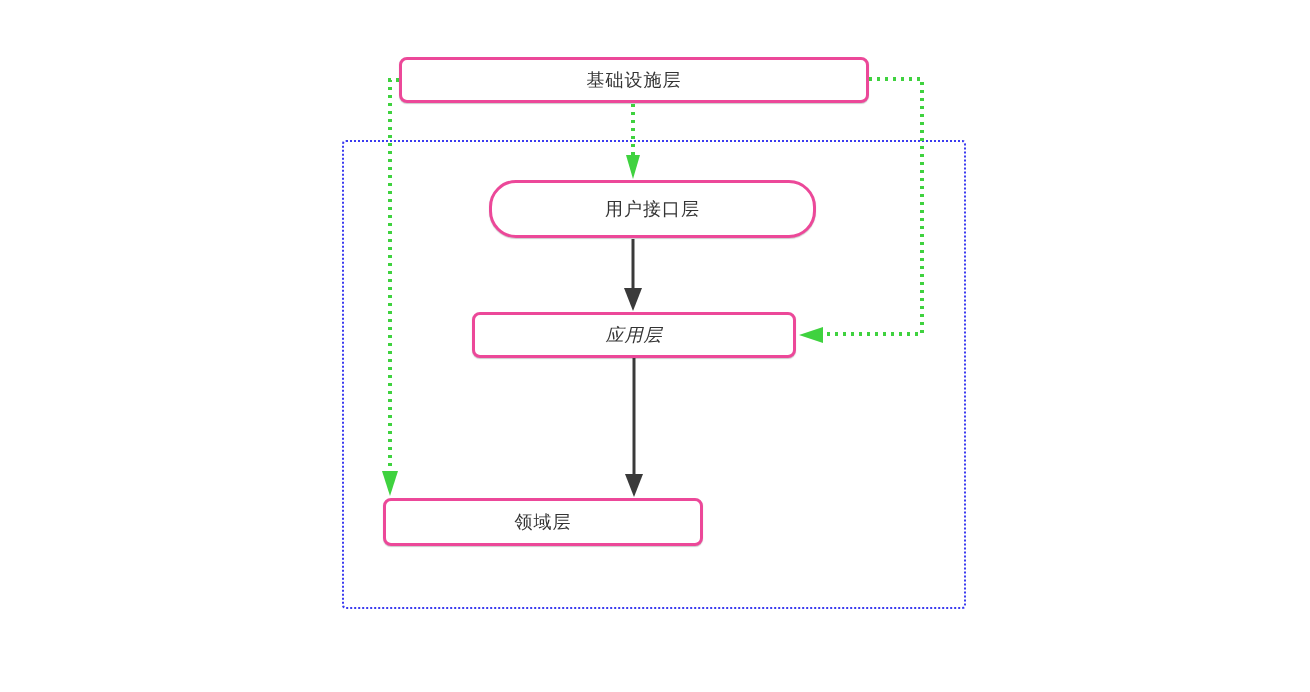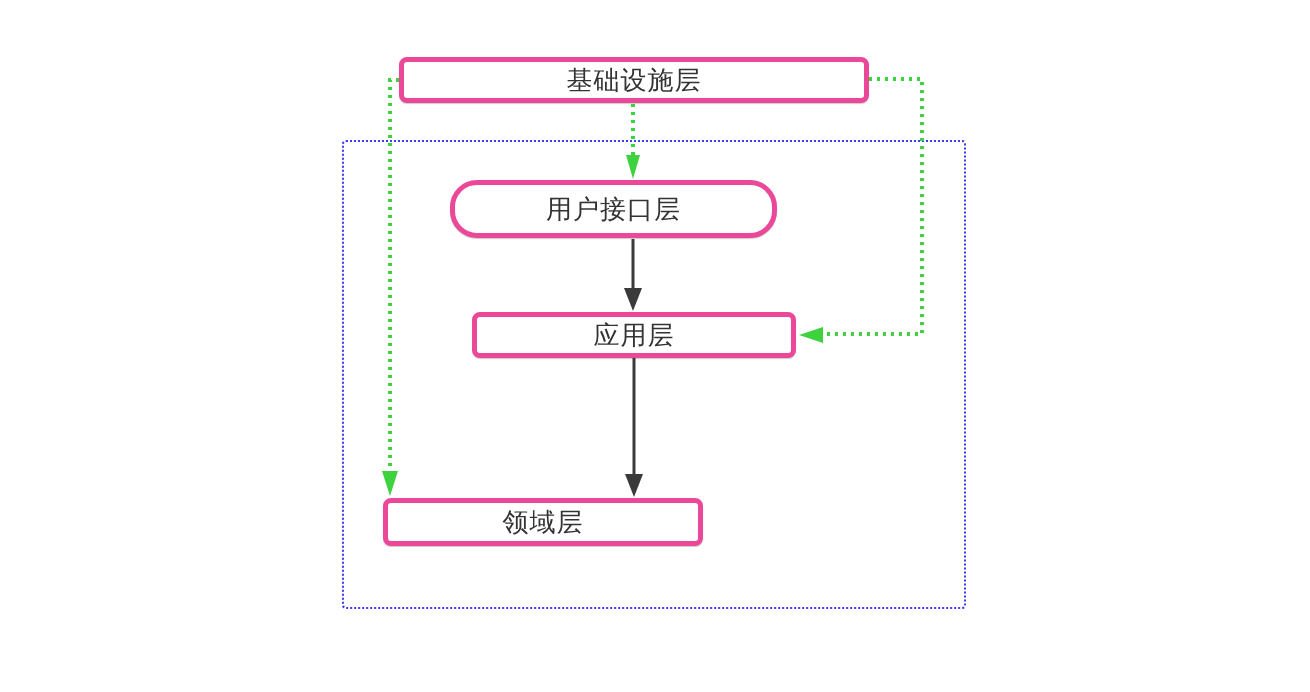--- a/index.html
+++ b/index.html
@@ -29,34 +29,34 @@
     height: 469px;
     box-sizing: border-box;
     border: 2px dotted #3b3bf0;
     border-radius: 4px;
     background: transparent;
   }
   .node {
     position: absolute;
     box-sizing: border-box;
     background: #ffffff;
-    border: 5px solid #ec4899;
+    border: 3px solid #ec4899;
     border-radius: 8px;
     box-shadow: 0 1px 1px rgba(47,47,47,0.25);
     display: flex;
     align-items: center;
     justify-content: center;
-    font-size: 26px;
+    font-size: 18px;
     color: #333333;
     letter-spacing: 1px;
     z-index: 2;
   }
   .node-infrastructure { left: 399px; top: 57px;  width: 470px; height: 46px; }
-  .node-ui             { left: 450px; top: 180px; width: 327px; height: 58px; border-radius: 27px; }
-  .node-application    { left: 472px; top: 312px; width: 324px; height: 46px; }
+  .node-ui             { left: 489px; top: 180px; width: 327px; height: 58px; border-radius: 27px; }
+  .node-application    { left: 472px; top: 312px; width: 324px; height: 46px; font-style: italic; }
   .node-domain         { left: 383px; top: 498px; width: 320px; height: 48px; }
 </style>
 </head>
 <body>
 
 <div class="canvas">
 
   <div class="blue-container"></div>
 
   <svg class="connectors" width="1310" height="692" viewBox="0 0 1310 692">

